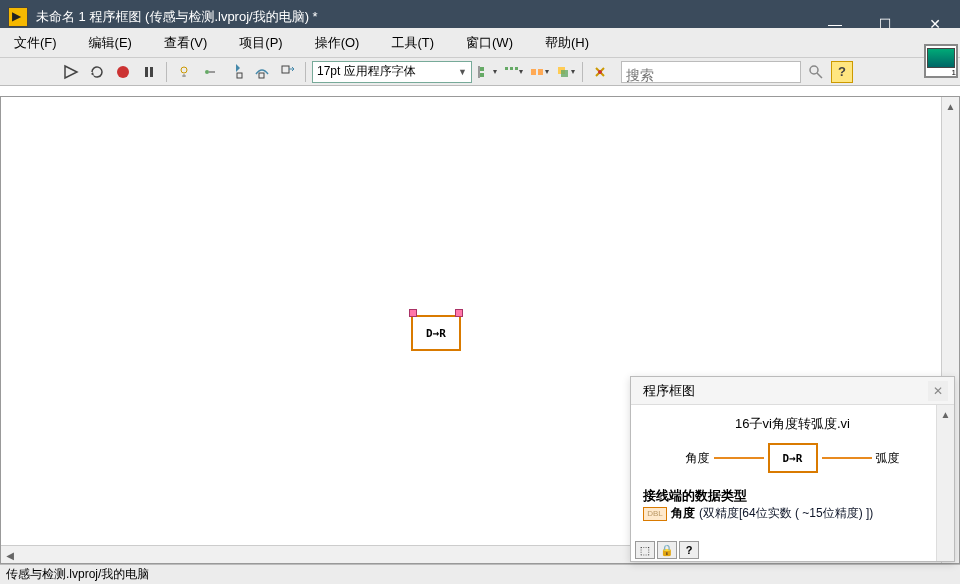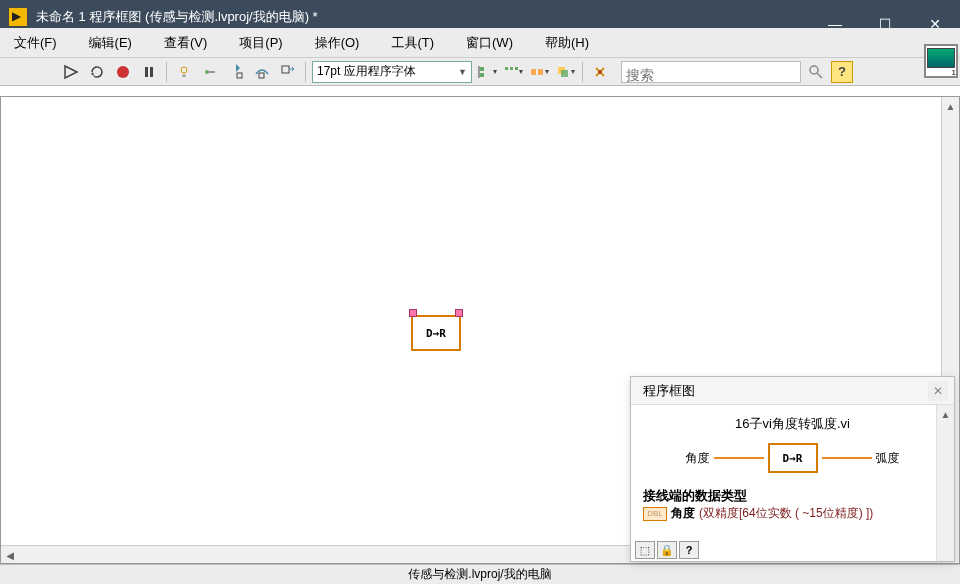--- a/index.html
+++ b/index.html
@@ -47,27 +47,27 @@
 .help-close { width: 20px; height: 20px; background: #eee; display: flex; align-items: center; justify-content: center; font-size: 12px; color: #888; }
 .help-body { padding: 10px 12px; font-size: 13px; position: relative; }
 .help-body .vi-name { font-weight: normal; text-align: center; margin-bottom: 10px; }
 .help-diag { display: flex; align-items: center; justify-content: center; gap: 4px; margin-bottom: 14px; }
 .help-diag .wire { width: 50px; height: 2px; background: #e88a1f; }
 .help-diag .mini-node { width: 50px; height: 30px; border: 2px solid #d97a00; background: #fff; display: flex; align-items: center; justify-content: center; font-size: 11px; font-family: monospace; font-weight: bold; }
 .help-diag .lbl { font-size: 12px; }
 .help-sec { font-weight: bold; }
 .help-row { display: flex; align-items: center; gap: 4px; font-size: 12px; }
 .dbl-tag { width: 24px; height: 14px; border: 1px solid #d97a00; background: #ffe9cc; font-size: 8px; display: flex; align-items: center; justify-content: center; color: #b96; }
-.help-row .grey { color: #7f1d1d; }
+.help-row .grey { color: #0f172a; }
 .help-footer { position: absolute; left: 0; bottom: 0; height: 22px; display: flex; align-items: center; padding: 0 4px; gap: 2px; }
 .help-fbtn { width: 20px; height: 18px; border: 1px solid #999; background: #eee; display: flex; align-items: center; justify-content: center; font-size: 11px; }
 .help-scroll { position: absolute; right: 0; top: 28px; bottom: 0; width: 18px; background: #f0f0f0; border-left: 1px solid #ddd; }
 
 
-.statusbar { position: absolute; left: 0; bottom: 0; right: 0; height: 20px; background: #ececec; border-top: 1px solid #bbb; display: flex; align-items: center; padding: 0 6px; font-size: 12px; justify-content: center; }
+.statusbar { position: absolute; left: 0; bottom: 0; right: 0; height: 20px; background: #ececec; border-top: 1px solid #bbb; display: flex; align-items: center; padding: 0 6px; font-size: 12px; }
 
 
 .watermark { position: absolute; right: 8px; bottom: 22px; font-size: 11px; color: #ccc; z-index: 2; pointer-events: none; }
 </style>
 </head>
 <body>
 
 <div class="titlebar">
   <div class="icon-lv"></div>
   <div class="title">未命名 1 程序框图  (传感与检测.lvproj/我的电脑)  *</div>

